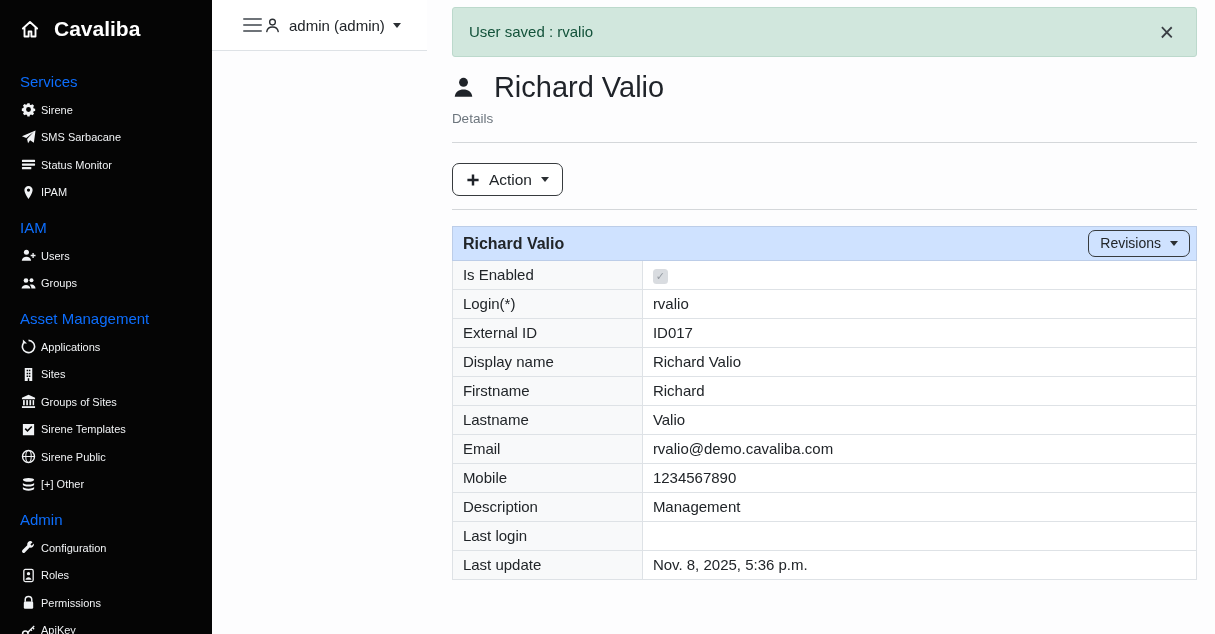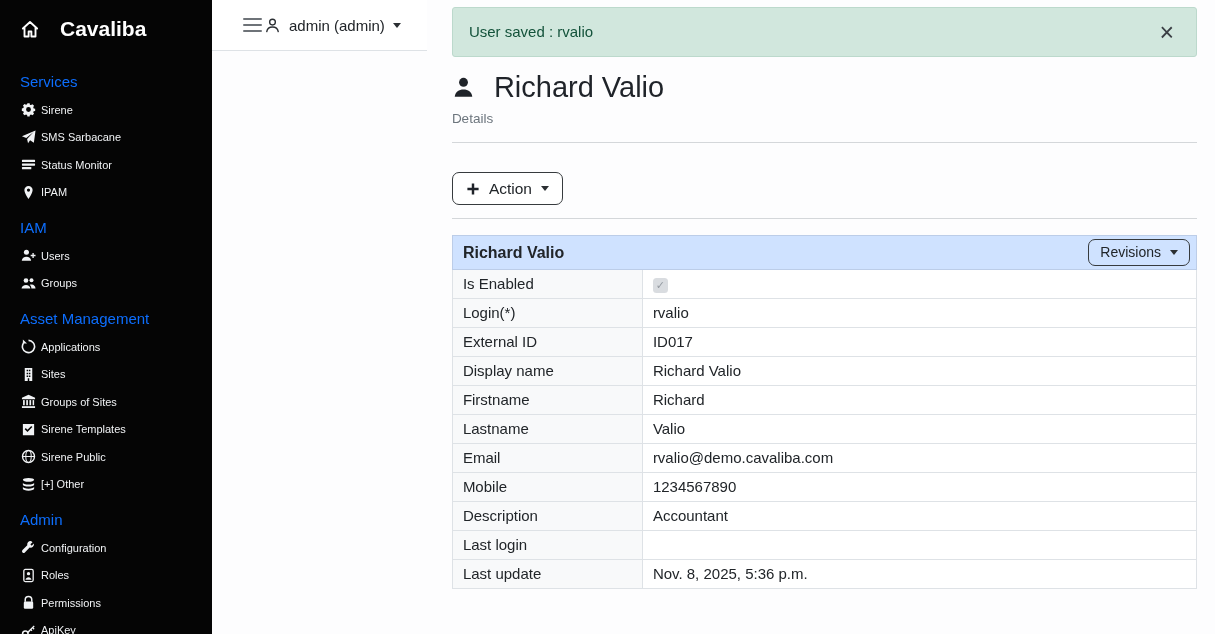--- a/index.html
+++ b/index.html
@@ -9,21 +9,21 @@
     --text:#212529; --muted:#6c757d;
   }
   *{box-sizing:border-box;margin:0;padding:0}
   html,body{margin:0;padding:0}
   body{font-family:"Liberation Sans","DejaVu Sans",sans-serif;color:var(--text)}
   .app{width:1215px;height:634px;display:flex;overflow:hidden;background:#fff}
 
   
   .sidebar{width:212px;flex-shrink:0;background:var(--sidebar-bg);color:var(--sidebar-text);
     padding:14px 0 0;overflow:hidden}
-  .brand{display:flex;align-items:center;gap:20px;padding:0 20px;line-height:30px;
+  .brand{display:flex;align-items:center;gap:14px;padding:0 20px;line-height:30px;
     font-size:21px;font-weight:700;color:#fff;cursor:pointer}
   .brand .bicon{display:flex;align-items:center}
   .side-nav{padding:0 20px}
   .section{margin-top:12px}
   .section:first-child{margin-top:28px}
   .section-label{color:var(--accent);font-size:15px;line-height:20px;margin-bottom:4px}
   .side-item{display:flex;align-items:center;gap:4px;height:27.5px;font-size:11px;
     color:var(--sidebar-text);cursor:pointer;text-decoration:none}
   .side-item .icon{width:17px;display:flex;align-items:center;justify-content:center;flex-shrink:0}
   .side-item svg{display:block}
@@ -45,21 +45,21 @@
     color:var(--alert-text);font-size:15px;line-height:20px;padding:14px 16px;
     display:flex;justify-content:space-between;align-items:center}
   .alert-close{background:none;border:0;font-size:25px;line-height:16px;color:#3a3f44;
     cursor:pointer;font-weight:300;padding:0 6px}
 
   .page-title{display:flex;align-items:center;gap:19px;margin-top:12px;
     font-size:29px;line-height:36px;font-weight:400;color:#1f2329}
   .subtitle{margin-top:4px;font-size:13.5px;line-height:20px;color:var(--muted)}
   hr{border:0;border-top:1px solid #d4d7da;margin:13px 0 0}
 
-  .action-wrap{margin-top:29px}
+  .action-wrap{margin-top:20px}
   .btn{display:inline-flex;align-items:center;gap:9px;border:1px solid #373b3e;border-radius:7px;
     background:#fff;color:var(--text);cursor:pointer;font-family:inherit}
   .action-btn{padding:6px 13px;font-size:15.5px;line-height:19px}
   .revisions-btn{padding:3px 11px;font-size:14px;line-height:19px;background:transparent}
 
   .detail-table{width:100%;border-collapse:collapse;margin-top:16px;font-size:15px;background:#fff}
   .detail-table th,.detail-table td{border:1px solid var(--table-border);padding:3px 10px;
     text-align:left;font-weight:400;line-height:22px;color:var(--text)}
   .detail-table th{width:190px;background:var(--label-cell-bg)}
   .card-header-cell{background:var(--card-header-bg)!important;border-color:#bccde8!important;padding:3px 6px 3px 10px!important}
@@ -374,21 +374,21 @@
     <td class="row-value">rvalio@demo.cavaliba.com</td>
   </tr>
 
   <tr>
     <th class="row-label">Mobile</th>
     <td class="row-value">1234567890</td>
   </tr>
 
   <tr>
     <th class="row-label">Description</th>
-    <td class="row-value">Accountant</td>
+    <td class="row-value">Management</td>
   </tr>
 
   <tr>
     <th class="row-label">Last login</th>
     <td class="row-value">&nbsp;</td>
   </tr>
 
   <tr>
     <th class="row-label">Last update</th>
     <td class="row-value">Nov. 8, 2025, 5:36 p.m.</td>

